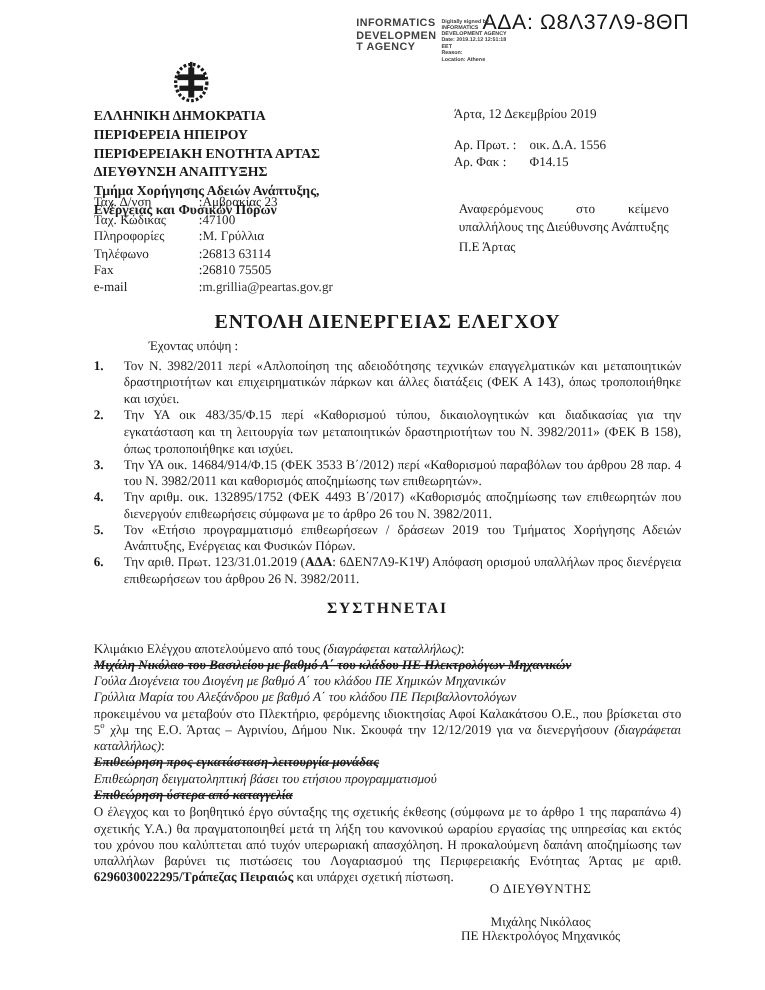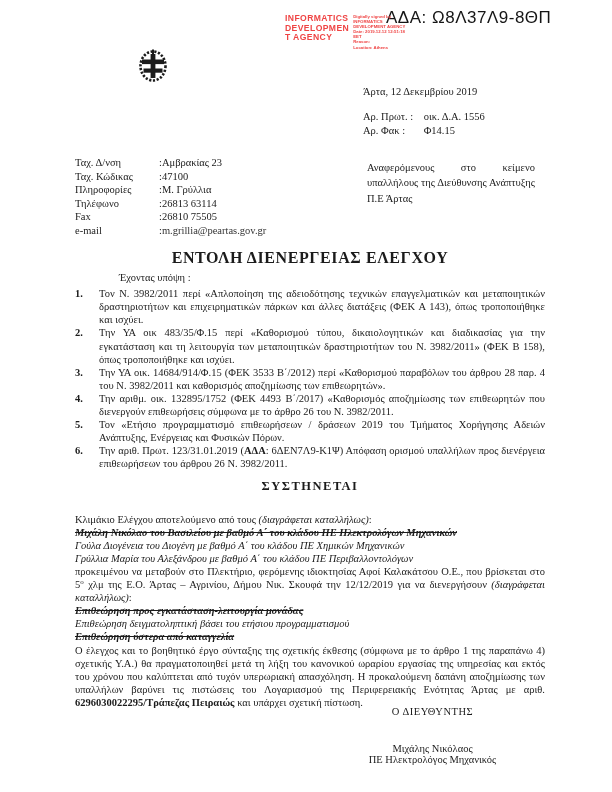--- a/index.html
+++ b/index.html
@@ -5,21 +5,21 @@
   html,body{margin:0;padding:0;background:#888;}
   .page{
     position:relative;width:612px;height:792px;background:#ffffff;
     font-family:"Liberation Serif", serif;color:#1b1b1b;overflow:hidden;
     margin:0 auto;
   }
   
   .ada{position:absolute;left:386px;top:8px;font-family:"Liberation Sans",sans-serif;
        font-size:17px;letter-spacing:.5px;color:#151515;}
   
-  .stamp{position:absolute;left:285px;top:14px;display:flex;gap:4px;color:#ef4444;}
+  .stamp{position:absolute;left:285px;top:14px;display:flex;gap:4px;color:#404040;}
   .stamp-agency{font-family:"Liberation Sans",sans-serif;font-size:8.6px;line-height:9.6px;
        font-weight:bold;letter-spacing:.4px;}
   .stamp-details{font-family:"Liberation Sans",sans-serif;font-size:4.3px;line-height:5.1px;
        font-weight:bold;}
   
   .emblem{position:absolute;left:138px;top:49px;}
   
   .hdr{position:absolute;left:75px;top:86px;font-size:11px;font-weight:bold;line-height:14.9px;}
   
   .ref-date{position:absolute;left:363px;top:86px;font-size:10.5px;}
@@ -43,21 +43,21 @@
   .systinetai{text-align:center;font-weight:bold;font-size:12.5px;letter-spacing:1.5px;margin:9px 0 20px 0;}
   .line{text-align:left;}
   .para{text-align:justify;}
   .b{font-weight:bold;}
   .it{font-style:italic;}
   .strike{text-decoration:line-through;}
   .sup{vertical-align:super;font-size:7px;line-height:0;}
   
   .sig{position:absolute;left:340px;top:706px;width:185px;text-align:center;font-size:10.5px;}
   .sig-role{font-weight:normal;letter-spacing:.5px;}
-  .sig-name{margin-top:26px;}
+  .sig-name{margin-top:16px;}
 </style>
 </head>
 <body>
 
 <div class="page">
 
   <div class="ada">ΑΔΑ: Ω8Λ37Λ9-8ΘΠ</div>
 
   <div class="stamp">
     <div class="stamp-agency">
@@ -79,20 +79,28 @@
   <div class="emblem">
     <svg width="30" height="35" viewBox="0 0 30 35">
       <ellipse cx="15" cy="17" rx="12.5" ry="14.5" fill="none" stroke="#1b1b1b" stroke-width="2.6" stroke-dasharray="2.2 1.6"></ellipse>
       <rect x="12.6" y="5" width="4.8" height="24" fill="#1b1b1b"></rect>
       <rect x="4" y="10.5" width="22" height="4.6" fill="#1b1b1b"></rect>
       <rect x="5.5" y="19.5" width="19" height="4.2" fill="#1b1b1b"></rect>
       <rect x="14" y="0.5" width="2" height="5" fill="#1b1b1b"></rect>
     </svg>
   </div>
 
+  <div class="hdr">
+      <div>ΕΛΛΗΝΙΚΗ  ΔΗΜΟΚΡΑΤΙΑ</div>
+      <div>ΠΕΡΙΦΕΡΕΙΑ  ΗΠΕΙΡΟΥ</div>
+      <div>ΠΕΡΙΦΕΡΕΙΑΚΗ ΕΝΟΤΗΤΑ ΑΡΤΑΣ</div>
+      <div>ΔΙΕΥΘΥΝΣΗ ΑΝΑΠΤΥΞΗΣ</div>
+      <div>Τμήμα Χορήγησης Αδειών Ανάπτυξης,</div>
+      <div>Ενέργειας και Φυσικών Πόρων</div>
+    </div>
 
   <div class="ref-date">Άρτα,  12  Δεκεμβρίου  2019</div>
 
   <div class="ref-nums">
     <div>
       <span class="lbl">Αρ. Πρωτ. :</span>
       <span>οικ. Δ.Α. 1556</span>
     </div>
     <div>
       <span class="lbl">Αρ. Φακ :</span>

